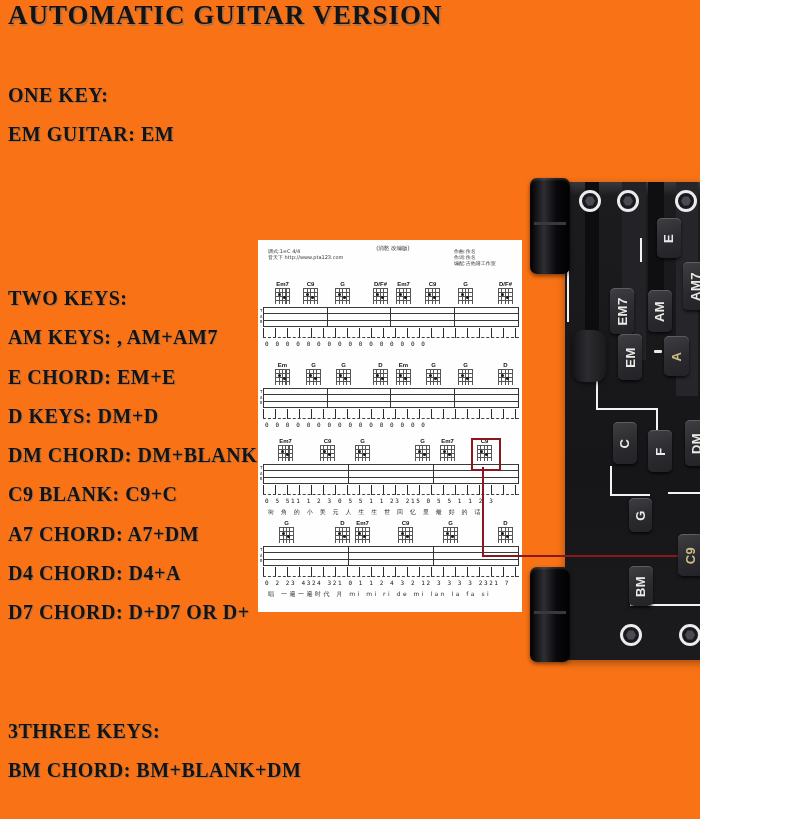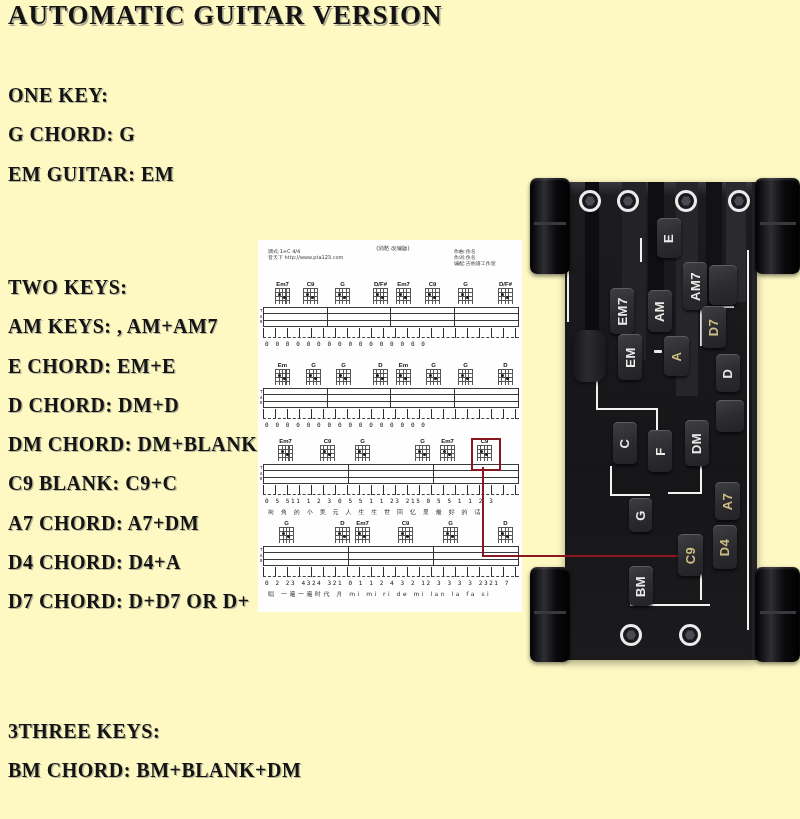--- a/index.html
+++ b/index.html
@@ -1,16 +1,16 @@
 <!DOCTYPE html>
 <html><head>
 <meta charset="utf-8">
 <style>
   html,body{margin:0;padding:0;background:#fff;}
-  #canvas{position:relative;width:800px;height:819px;background:#fef9c3;overflow:hidden;
+  #canvas{position:relative;width:700px;height:819px;background:#f97316;overflow:hidden;
           font-family:"Liberation Serif",serif;}
   
   #title{position:absolute;left:8px;top:0;font-size:27px;font-weight:bold;color:#141414;
          letter-spacing:1px;white-space:nowrap;text-shadow:1.5px 1.5px 0 rgba(110,110,110,.55);}
   .section{position:absolute;left:8px;}
   .iline{height:39.3px;line-height:39.3px;font-size:20px;font-weight:bold;color:#141414;
          letter-spacing:.5px;white-space:nowrap;text-shadow:1.2px 1.2px 0 rgba(110,110,110,.5);}
   
   #sheet{position:absolute;left:258px;top:240px;width:264px;height:372px;background:#fefefe;}
   .hdr{position:absolute;color:#333;font-family:"DejaVu Sans",sans-serif;}
@@ -62,28 +62,27 @@
   #dashmark{position:absolute;background:#e8e8e4;z-index:2;border-radius:1px;}
 </style>
 </head>
 <body>
 
 <div id="canvas">
   <div id="title">AUTOMATIC GUITAR VERSION</div>
   <div id="instructions">
       <div class="section" style="top: 76px;">
         <div class="iline">ONE KEY:</div>
-        <div class="iline">G CHORD: G</div>
         <div class="iline">EM GUITAR: EM</div>
       </div>
-      <div class="section" style="top: 268px;">
+      <div class="section" style="top: 279px;">
         <div class="iline">TWO KEYS:</div>
         <div class="iline">AM KEYS: ,  AM+AM7</div>
         <div class="iline">E CHORD: EM+E</div>
-        <div class="iline">D CHORD: DM+D</div>
+        <div class="iline">D KEYS: DM+D</div>
         <div class="iline">DM CHORD: DM+BLANK</div>
         <div class="iline">C9 BLANK: C9+C</div>
         <div class="iline">A7 CHORD: A7+DM</div>
         <div class="iline">D4 CHORD: D4+A</div>
         <div class="iline">D7 CHORD: D+D7 OR D+</div>
       </div>
       <div class="section" style="top: 712px;">
         <div class="iline">3THREE KEYS:</div>
         <div class="iline">BM CHORD: BM+BLANK+DM</div>
       </div>

